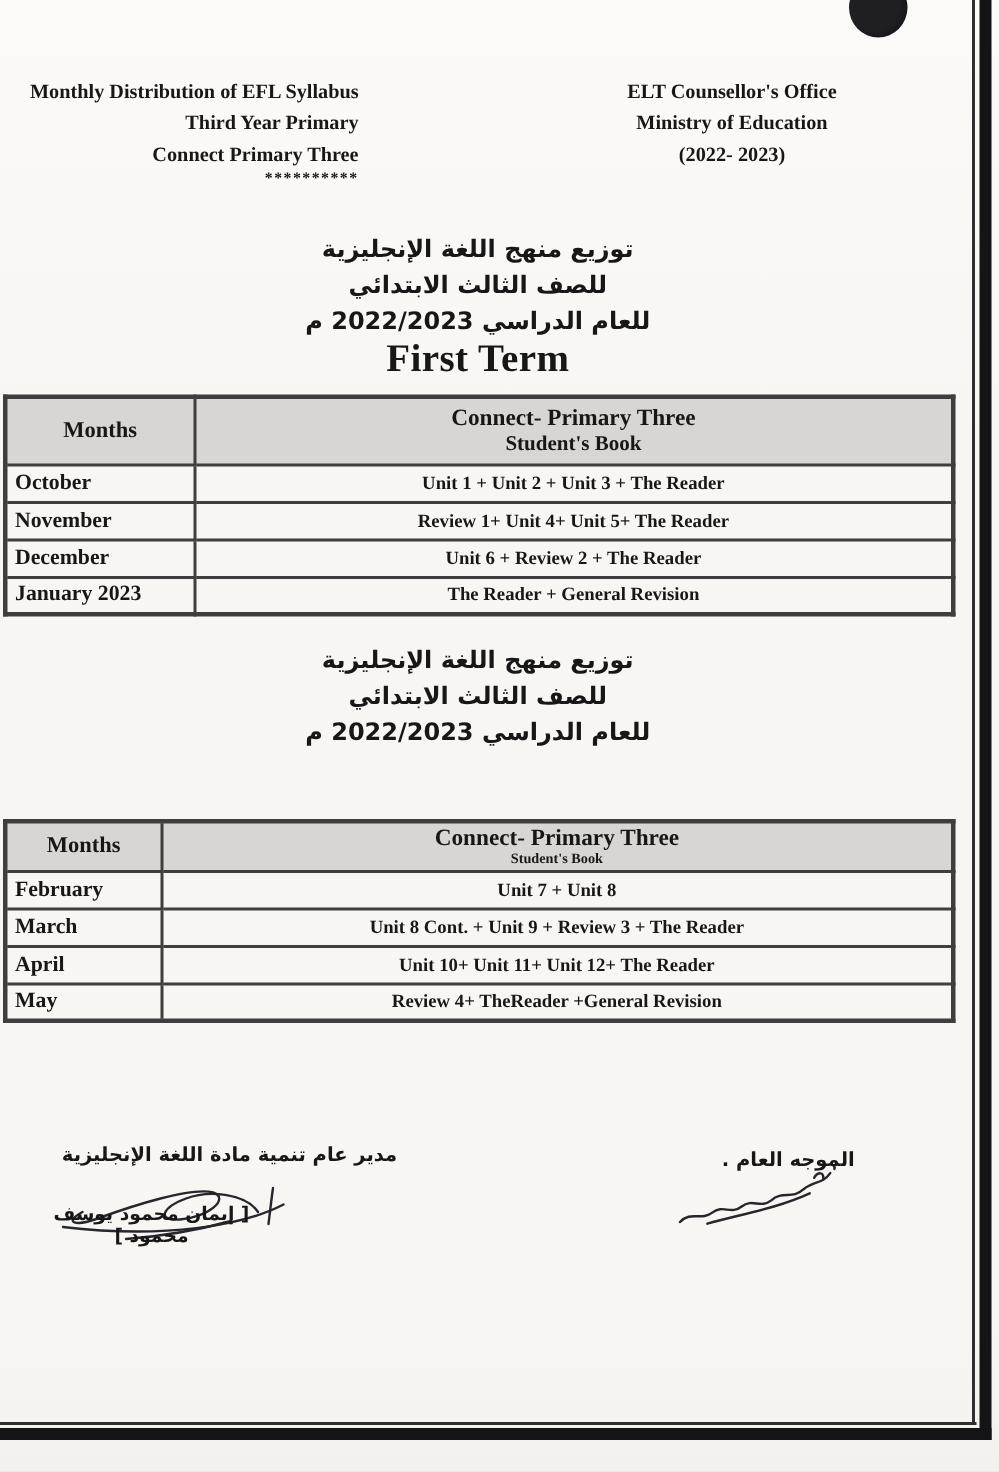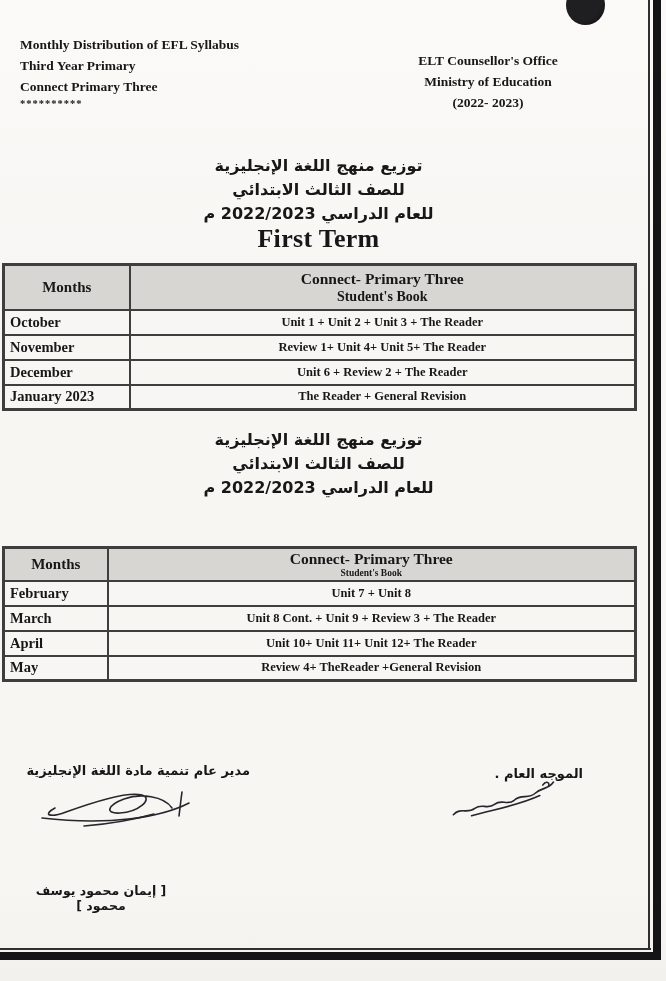--- a/index.html
+++ b/index.html
@@ -18,21 +18,21 @@
   .frame-bottom-thin { position:absolute; left:0; top:948px; width:651px; height:2px; background:#2f2f2f; }
   .frame-bottom-thick{ position:absolute; left:0; top:952px; width:661px; height:8px; background:var(--ink); }
 
   .ink-dot {
     position:absolute; left:566px; top:-15px; width:39px; height:40px;
     border-radius:50%;
     background:radial-gradient(circle at 42% 45%, #1f1f22 55%, #0d0d0f 100%);
   }
 
   
-  .hdr-left  { position:absolute; left:20px; top:34px; font-weight:bold; font-size:13.5px; line-height:21px; }
+  .hdr-left  { position:absolute; left:20px; top:50px; font-weight:bold; font-size:13.5px; line-height:21px;text-align:right; }
   .hdr-right { position:absolute; left:398px; top:50px; width:180px; text-align:center; font-weight:bold; font-size:13.5px; line-height:21px; }
   .stars { font-size:10.5px; letter-spacing:1px; line-height:11px; margin-top:1px; }
 
   
   .head-block { position:absolute; left:0; width:637px; text-align:center; }
   .hb1 { top:154px; }
   .hb2 { top:428px; }
   .ar { font-family:"DejaVu Sans", sans-serif; font-weight:bold; font-size:16px; line-height:24px; }
   .term-title { font-weight:bold; font-size:26px; line-height:24px; letter-spacing:0.3px; margin-top:1px; }
 
@@ -51,23 +51,23 @@
   .syl-table tbody tr { height:25px; }
   th.months { font-size:15px; font-weight:bold;text-align:center; }
   .book-l1 { font-size:15.5px; font-weight:bold; line-height:19px; }
   .t1 .book-l2 { font-size:14px; font-weight:bold; line-height:18px; }
   .t2 .book-l2 { font-size:9.5px; font-weight:bold; line-height:11px; }
   td.m { font-weight:bold; font-size:14.5px; text-align:left; padding-left:5px; }
   td.c { font-weight:bold; font-size:12.5px; text-align:center; }
 
   
   .sig-ar { font-family:"DejaVu Sans", sans-serif; font-weight:bold; position:absolute; }
-  .sup-title { left:468px; top:766px; width:115px; font-size:13px; }
-  .dir-title { left:16px; top:763px; width:234px; font-size:13px; text-align:right; }
-  .dir-name  { left:24px; top:883px; width:154px; font-size:12.5px; text-align:center; }
+  .sup-title { left:468px; top:766px; width:115px; font-size:13px; text-align:center; }
+  .dir-title { left:36px; top:763px; width:234px; font-size:13px; text-align:center; }
+  .dir-name  { left:24px; top:801px; width:154px; font-size:12.5px; text-align:center; }
   .sig-svg { position:absolute; }
   .sup-sig { left:448px; top:778px; transform:rotate(-6deg); }
   .dir-sig { left:32px; top:785px; }
   .sig-svg path { fill:none; stroke:#26262c; stroke-width:1.6; stroke-linecap:round; }
 </style>
 </head>
 <body>
 
 <div class="canvas">
 

